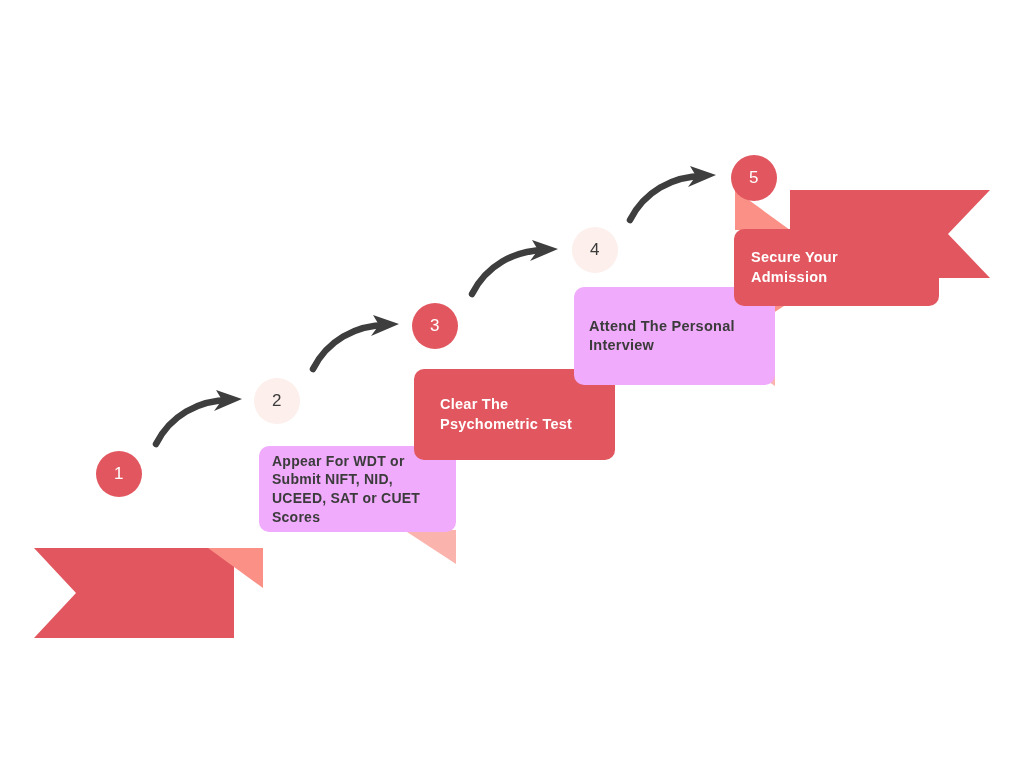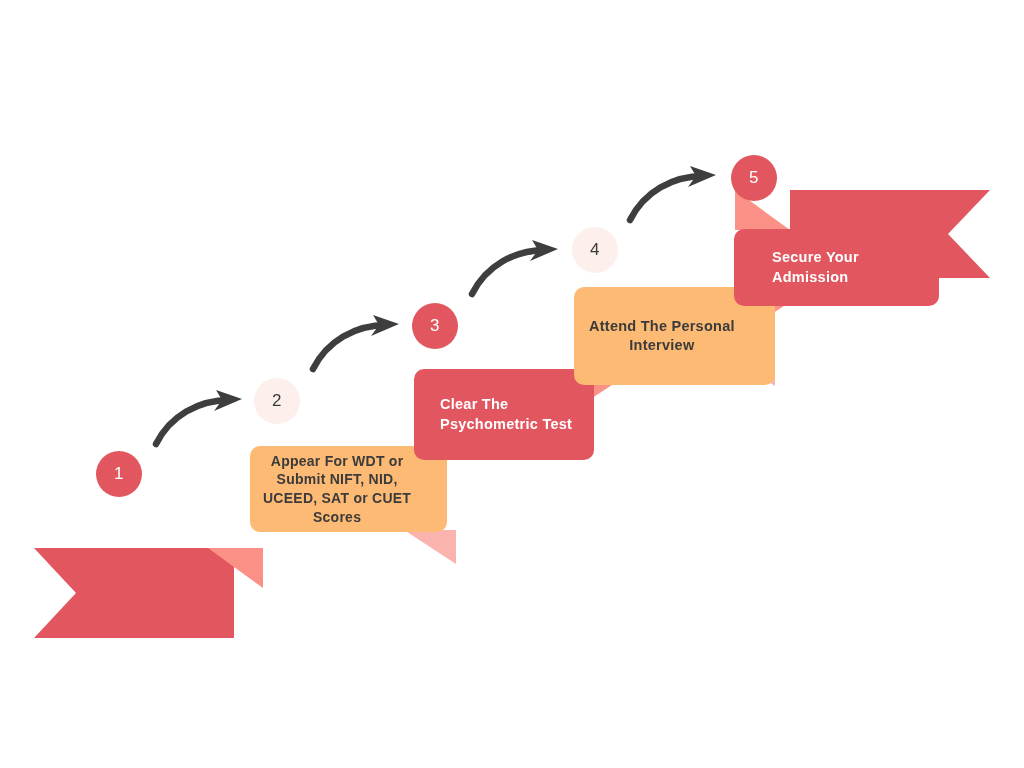--- a/index.html
+++ b/index.html
@@ -39,21 +39,21 @@
   
   .card {
     position: absolute;
     box-sizing: border-box;
     border-radius: 10px;
     display: flex;
     align-items: center;
     z-index: 30;
   }
   .card.dark  { background: #E2575F; }
-  .card.light { background: #fdba74; text-align: center; }
+  .card.light { background: #f0abfc; }
   .card-text {
     padding: 0 0 0 26px;
     font-size: 14.5px;
     font-weight: bold;
     line-height: 1.34;
     letter-spacing: .25px;
     white-space: pre-line;
   }
   .card.dark  .card-text { color: #FFFFFF; }
   .card.light .card-text { color: #3B3B3B; }
@@ -106,39 +106,39 @@
     <span>1</span>
   </div>
 
   <svg class="arrow" style="left:150px; top:390px;" width="100" height="60" viewBox="0 0 100 60">
     <path d="M6,54 C20,26 48,10 80,10" stroke="#3E3E3E" stroke-width="6.5" fill="none" stroke-linecap="round"></path>
     <polygon points="92,9 66,0 72,10 64,21" fill="#3E3E3E"></polygon>
   </svg>
 
   <div class="fold fold-br" style="left:404px; top:530px;"></div>
 
-  <div class="card light" style="left:250px; top:446px; width:197px; height:86px;">
+  <div class="card light" style="left:259px; top:446px; width:197px; height:86px;">
     <div class="card-text" style="padding-left:13px; font-size:14px;">Appear For WDT or
 Submit  NIFT, NID,
 UCEED, SAT or CUET
 Scores</div>
   </div>
 
   <div class="badge light" style="left:254px; top:378px;">
     <span>2</span>
   </div>
 
   <svg class="arrow" style="left:307px; top:315px;" width="100" height="60" viewBox="0 0 100 60">
     <path d="M6,54 C20,26 48,10 80,10" stroke="#3E3E3E" stroke-width="6.5" fill="none" stroke-linecap="round"></path>
     <polygon points="92,9 66,0 72,10 64,21" fill="#3E3E3E"></polygon>
   </svg>
 
   <div class="fold fold-bl" style="left:563px; top:383px;"></div>
 
-  <div class="card dark" style="left:414px; top:369px; width:180px; height:91px;align-items:center;">
+  <div class="card dark" style="left:414px; top:369px; width:201px; height:91px;align-items:center;">
     <div class="card-text">Clear The
 Psychometric Test</div>
   </div>
 
   <div class="badge dark" style="left:412px; top:303px;">
     <span>3</span>
   </div>
 
   <svg class="arrow" style="left:466px; top:240px;" width="100" height="60" viewBox="0 0 100 60">
     <path d="M6,54 C20,26 48,10 80,10" stroke="#3E3E3E" stroke-width="6.5" fill="none" stroke-linecap="round"></path>
@@ -161,21 +161,21 @@
     <polygon points="92,9 66,0 72,10 64,21" fill="#3E3E3E"></polygon>
   </svg>
 
   <svg class="tail" style="left:790px; top:190px;" width="200" height="88" viewBox="0 0 200 88">
     <polygon points="0,0 200,0 158,44 200,88 0,88" fill="#E2575F"></polygon>
   </svg>
   <div class="fold fold-tail-r" style="left:735px; top:190px;"></div>
 
   <div class="fold fold-bl" style="left:735px; top:304px;"></div>
 
-  <div class="card dark" style="left:734px; top:229px; width:205px; height:77px;padding-left:21px;">
+  <div class="card dark" style="left:734px; top:229px; width:205px; height:77px;">
     <div class="card-text" style="padding-left:17px;">Secure Your
 Admission</div>
   </div>
 
   <div class="badge dark" style="left:731px; top:155px;">
     <span>5</span>
   </div>
 
 </div>
 

